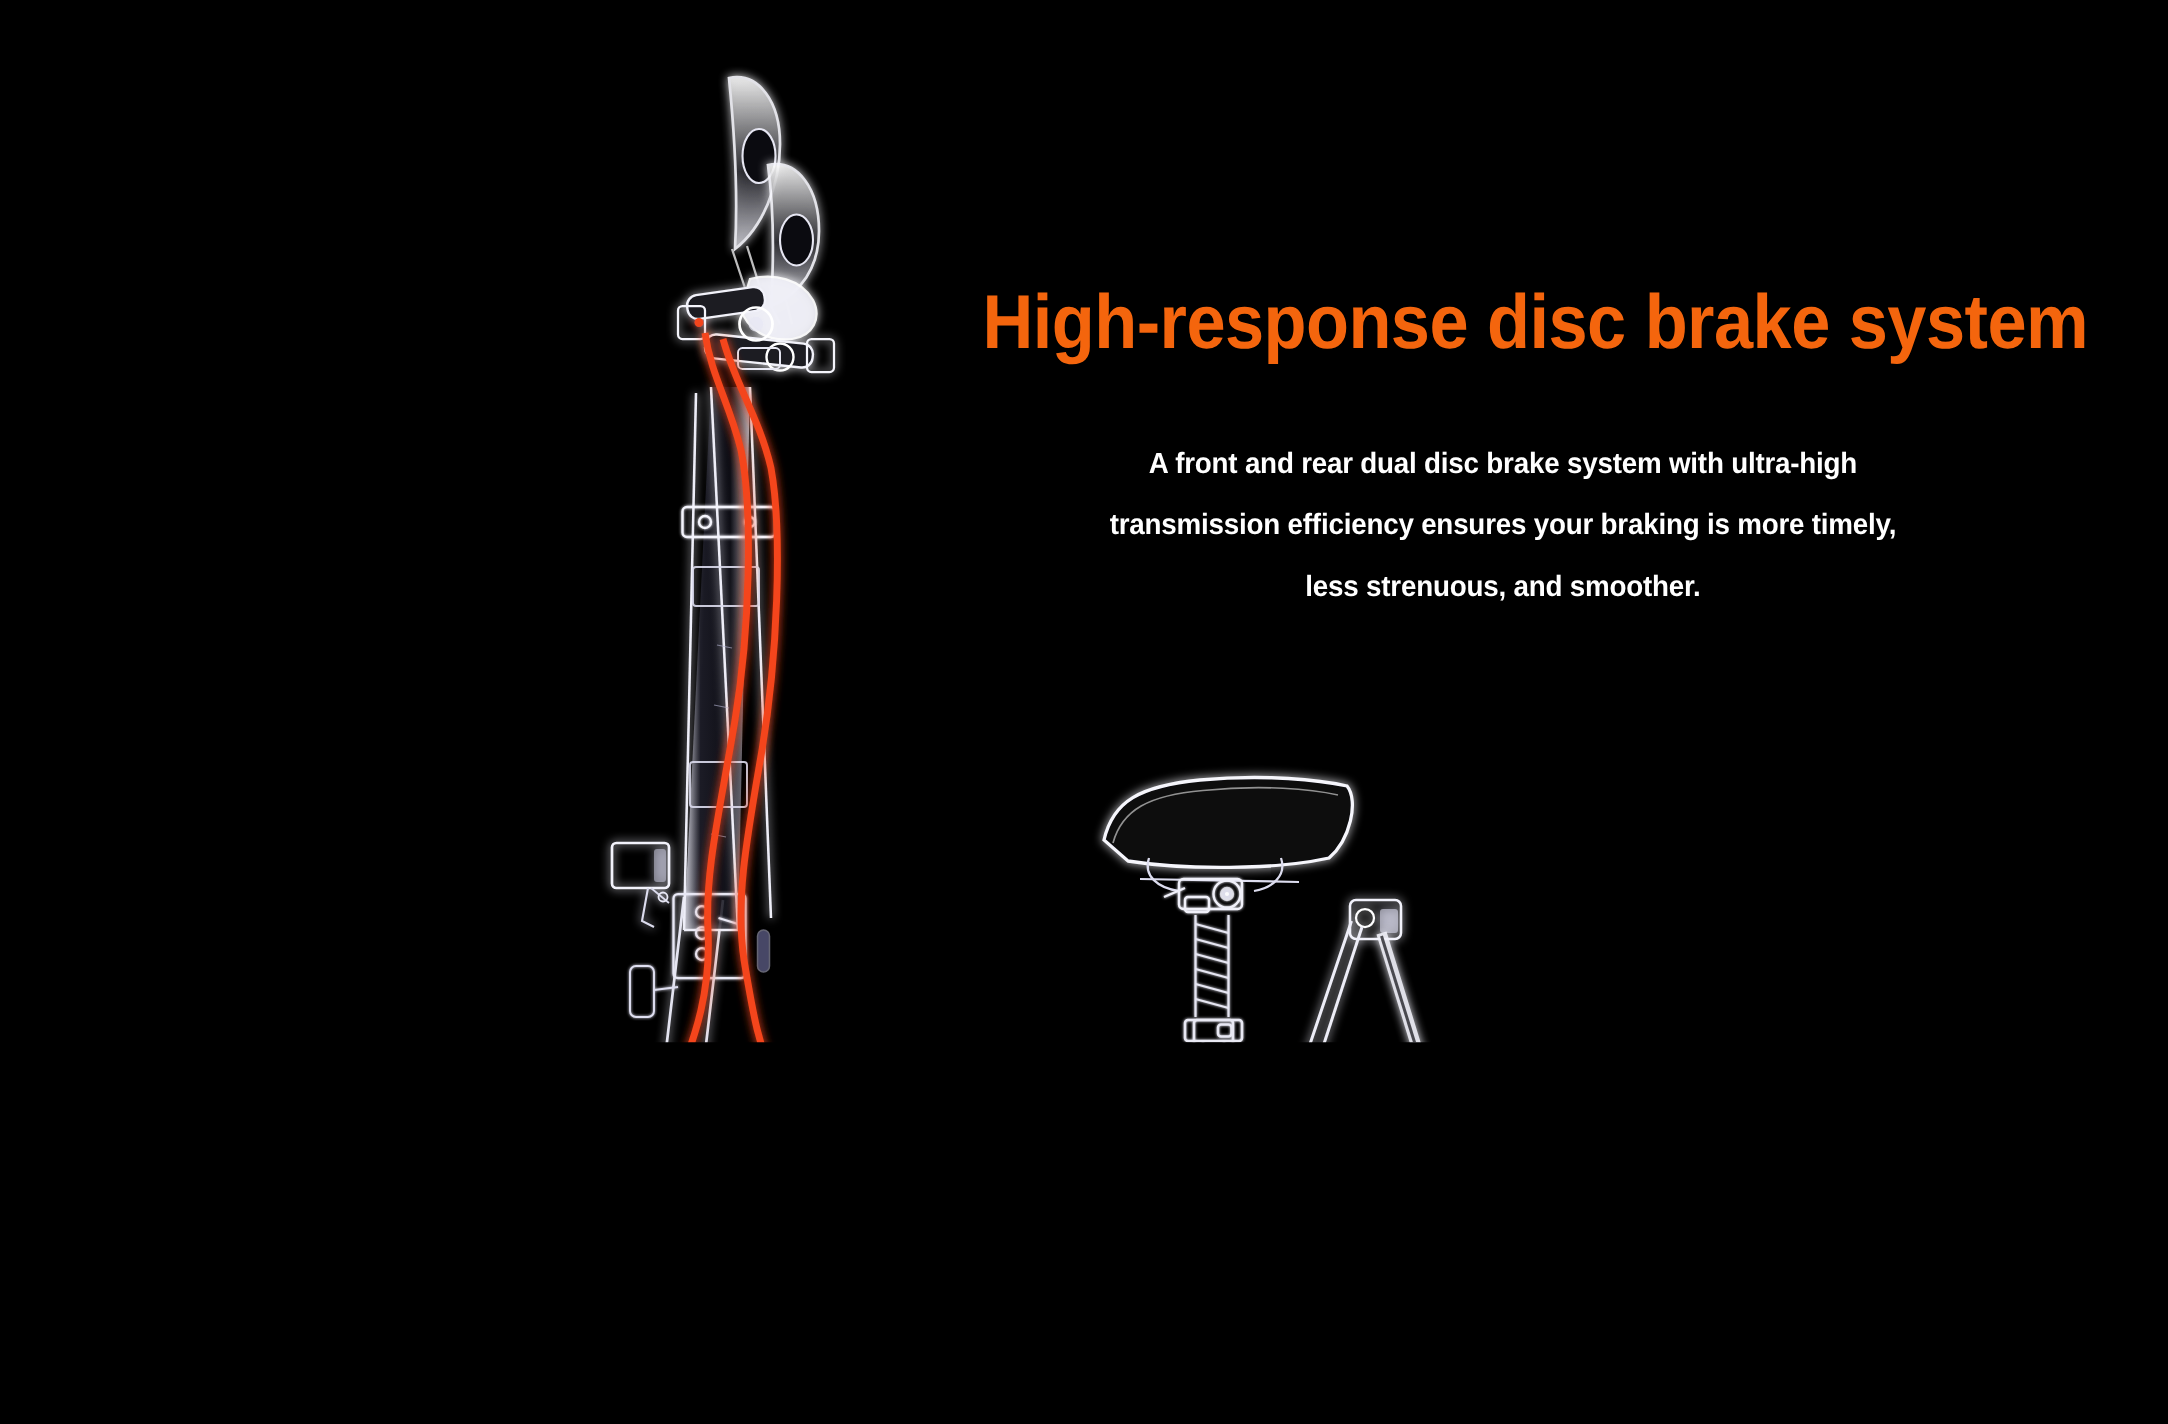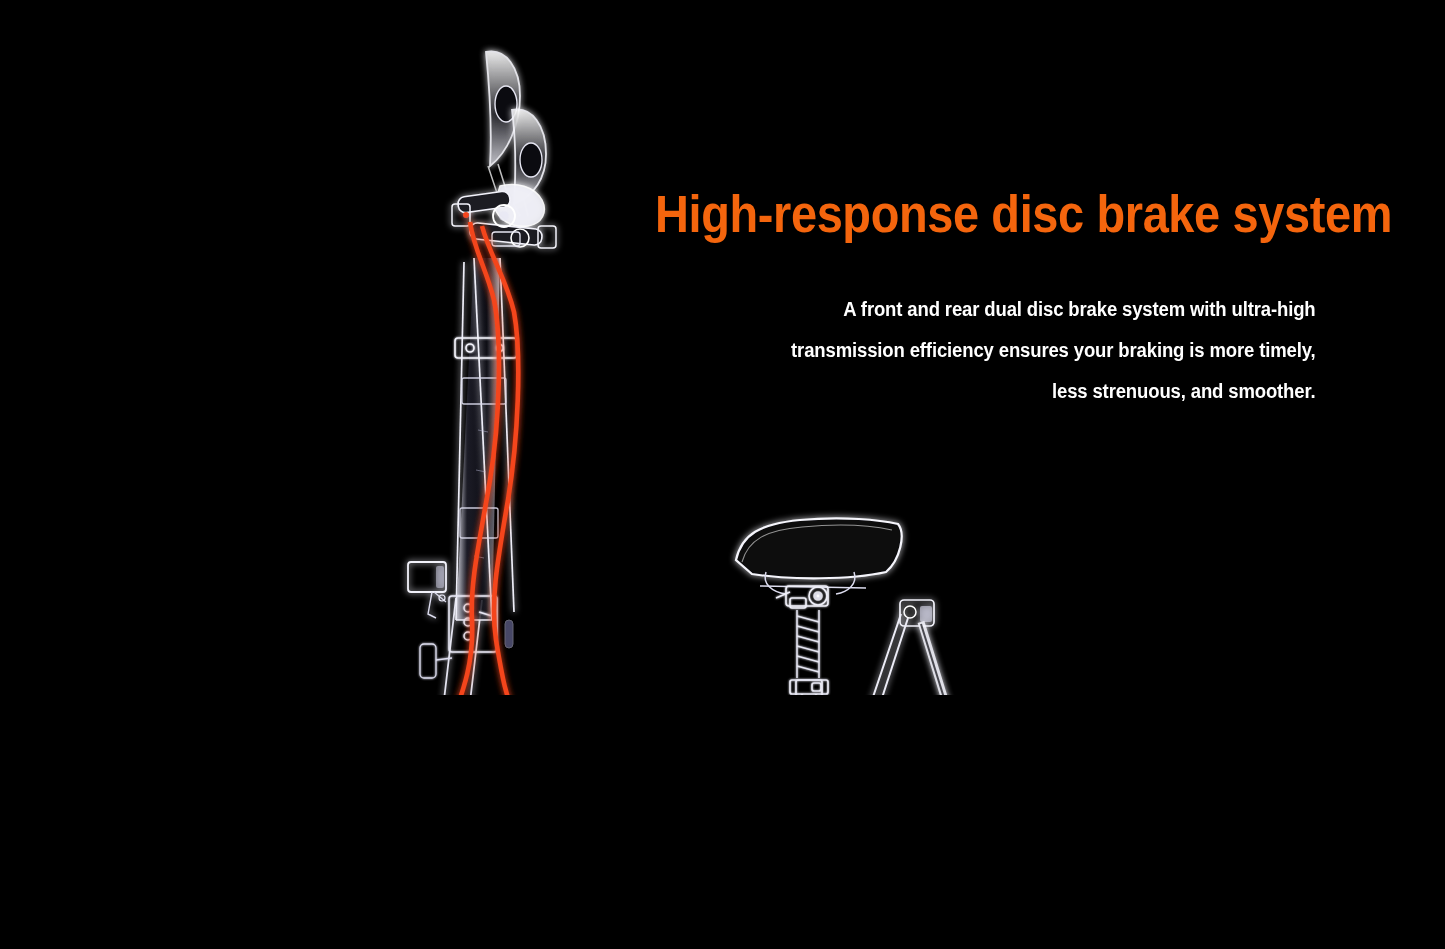--- a/index.html
+++ b/index.html
@@ -38,21 +38,21 @@
     transform-origin: left center;
     white-space: nowrap;
     margin: 0;
   }
   .body-copy {
     margin: 0;
     padding: 0;
     width: 660px;
     margin-left: 17px;
     margin-top: 47px;
-    text-align: right;
+    text-align: center;
     color: #ffffff;
     font-size: 19.5px;
     font-weight: bold;
     line-height: 41px;
     letter-spacing: -0.15px;
   }
   .body-copy span { display: block; transform: scaleX(0.95); }
 
   
   #scooter {

